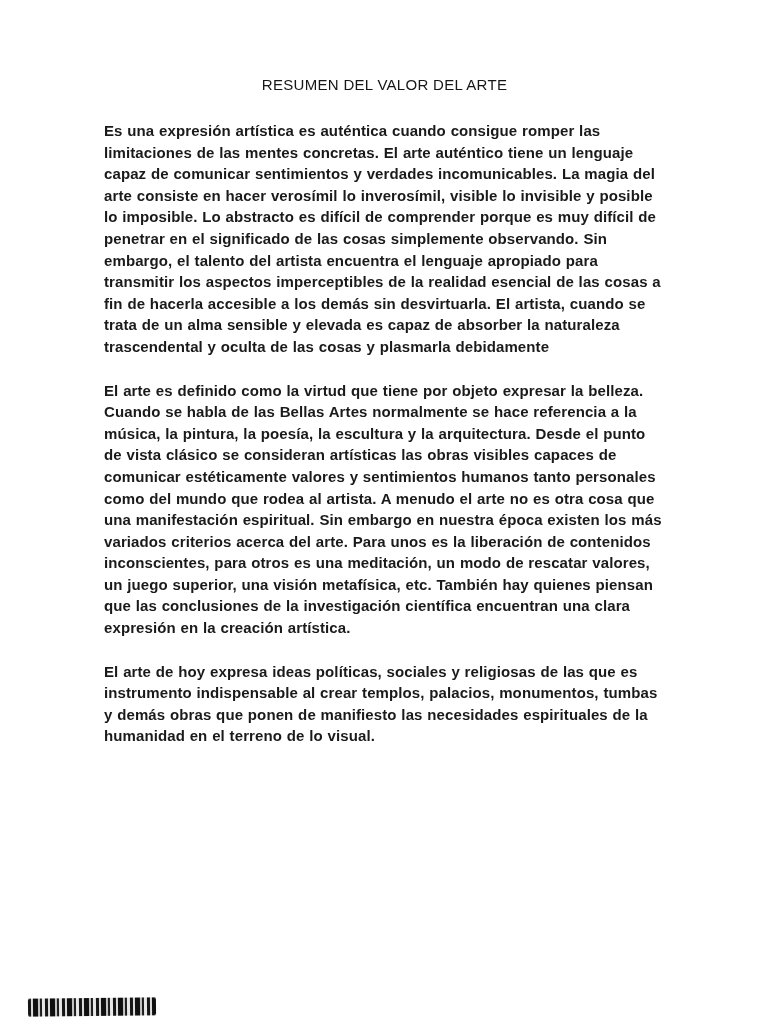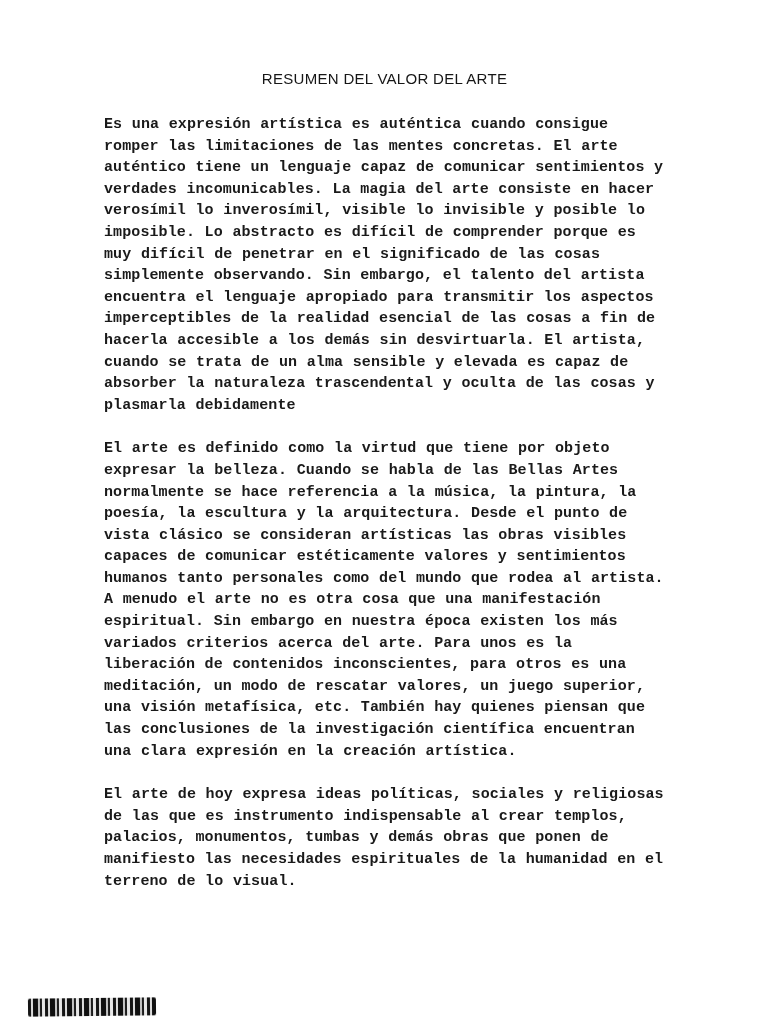--- a/index.html
+++ b/index.html
@@ -12,42 +12,41 @@
     width: 768px;
     height: 1024px;
     background: #ffffff;
     font-family: "Liberation Sans", sans-serif;
     color: #1a1a1a;
     overflow: hidden;
     box-sizing: border-box;
   }
   .content {
     position: absolute;
-    top: 70px;
+    top: 76px;
     left: 104px;
     width: 561px;
   }
   .doc-title {
     font-size: 15px;
     font-weight: 400;
     letter-spacing: 0.3px;
     text-align: center;
     margin: 0 0 27px 0;
     color: #161616;
   }
   .para {
     font-size: 15px;
     font-weight: 700;
     line-height: 21.6px;
     letter-spacing: 0.1px;
     text-align: left;
     margin: 0 0 22px 0;
     color: #1a1a1a;
     word-spacing: 0.5px;
-    font-family: Liberation Mono, monospace;
   }
   
   .barcode-smudge {
     position: absolute;
     left: 28px;
     top: 998px;
     width: 128px;
     height: 18px;
     transform: rotate(-0.6deg);
     background:

